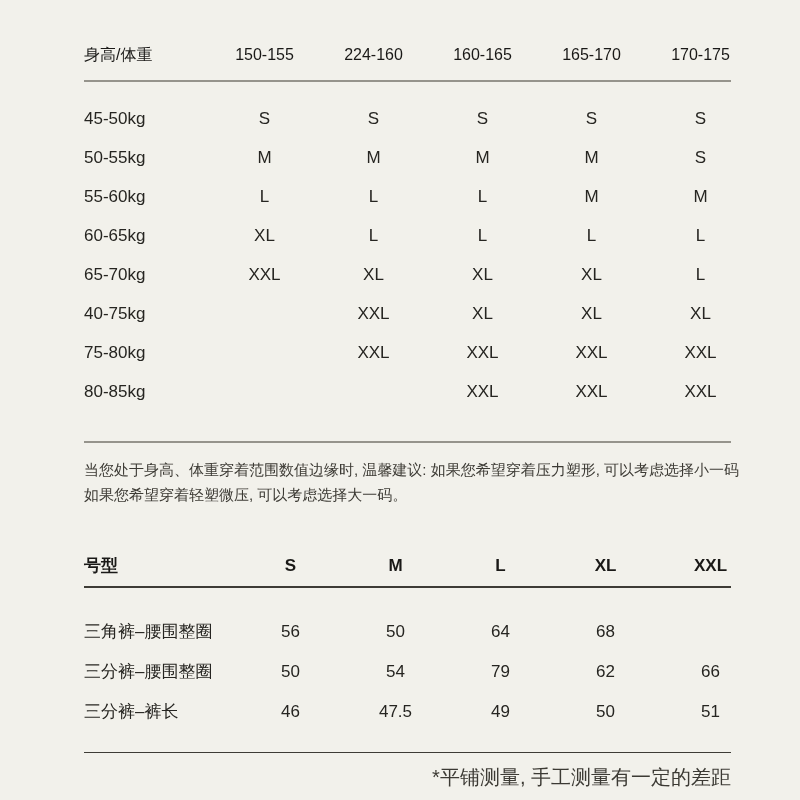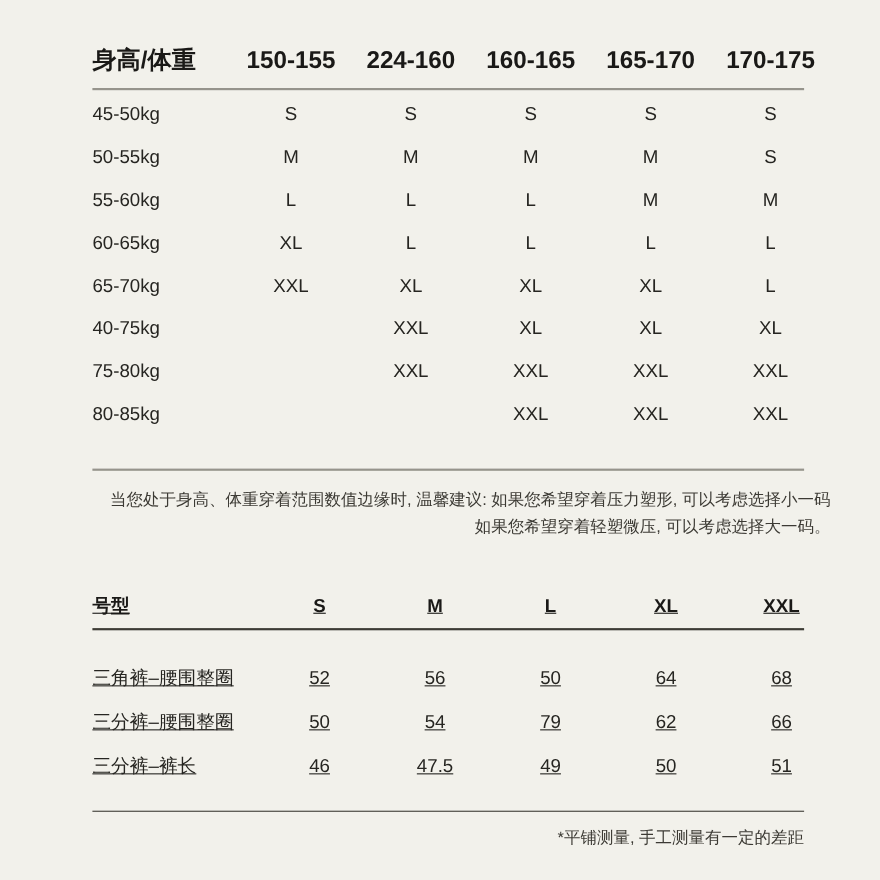--- a/index.html
+++ b/index.html
@@ -21,42 +21,42 @@
   .page{width:800px;height:800px;padding-left:84px;}
   .content{width:671px;}
 
   
   .divider{width:647px;border:0;}
   .divider.gray{height:2px;background:var(--divider-gray);}
   .divider.dark{height:1.5px;background:var(--divider-dark);}
 
   
   .t1-row{display:grid;grid-template-columns:126px repeat(5,109px);align-items:center;}
-  .t1-header{margin-top:45px;height:20px;line-height:20px;font-weight:700;font-size:22px;color:var(--text-header);}
+  .t1-header{margin-top:45px;height:20px;line-height:20px;font-weight:400;font-size:16px;color:var(--text-header);}
   .t1 .divider{margin-top:15px;}
-  .t1-body{padding:2px 0 15px 0;}
+  .t1-body{padding:17px 0 15px 0;}
   .t1-body .t1-row{height:39px;line-height:39px;font-size:17px;}
 
   
-  .t2-row{display:grid;grid-template-columns:154px repeat(5,105px);align-items:center;text-decoration:underline;}
+  .t2-row{display:grid;grid-template-columns:154px repeat(5,105px);align-items:center;}
   .t2-header{margin-top:49px;height:20px;line-height:20px;font-weight:700;font-size:17px;color:var(--text-header);}
   .t2 .divider.top{margin-top:10px;}
   .t2-body{padding:24px 0 20px 0;}
   .t2-body .t2-row{height:40px;line-height:40px;font-size:17px;}
   .t2-body .label{font-weight:500;}
 
   .c{text-align:center;}
   .label{text-align:left;}
 
   
   .note{margin-top:14px;font-size:15px;line-height:25px;color:var(--text-note);}
-  .note div{white-space:nowrap;text-align:right;}
+  .note div{white-space:nowrap;}
 
   
-  .footnote{width:647px;margin-top:14px;font-size:15px;line-height:20px;color:var(--text-note);text-align:right;}
+  .footnote{width:647px;margin-top:14px;font-size:20px;line-height:20px;color:var(--text-note);text-align:right;}
 </style>
 </head>
 <body>
 
 <div class="page">
   <div class="content">
 
     <section class="t1">
       <div class="t1-row t1-header">
         <div class="label">身高/体重</div>
@@ -149,21 +149,20 @@
         <div class="c">M</div>
         <div class="c">L</div>
         <div class="c">XL</div>
         <div class="c">XXL</div>
       </div>
       <div class="divider dark top"></div>
 
       <div class="t2-body">
         <div class="t2-row">
           <div class="label">三角裤–腰围整圈</div>
-          <div class="c">52</div>
           <div class="c">56</div>
           <div class="c">50</div>
           <div class="c">64</div>
           <div class="c">68</div>
         </div>
         <div class="t2-row">
           <div class="label">三分裤–腰围整圈</div>
           <div class="c">50</div>
           <div class="c">54</div>
           <div class="c">79</div>

